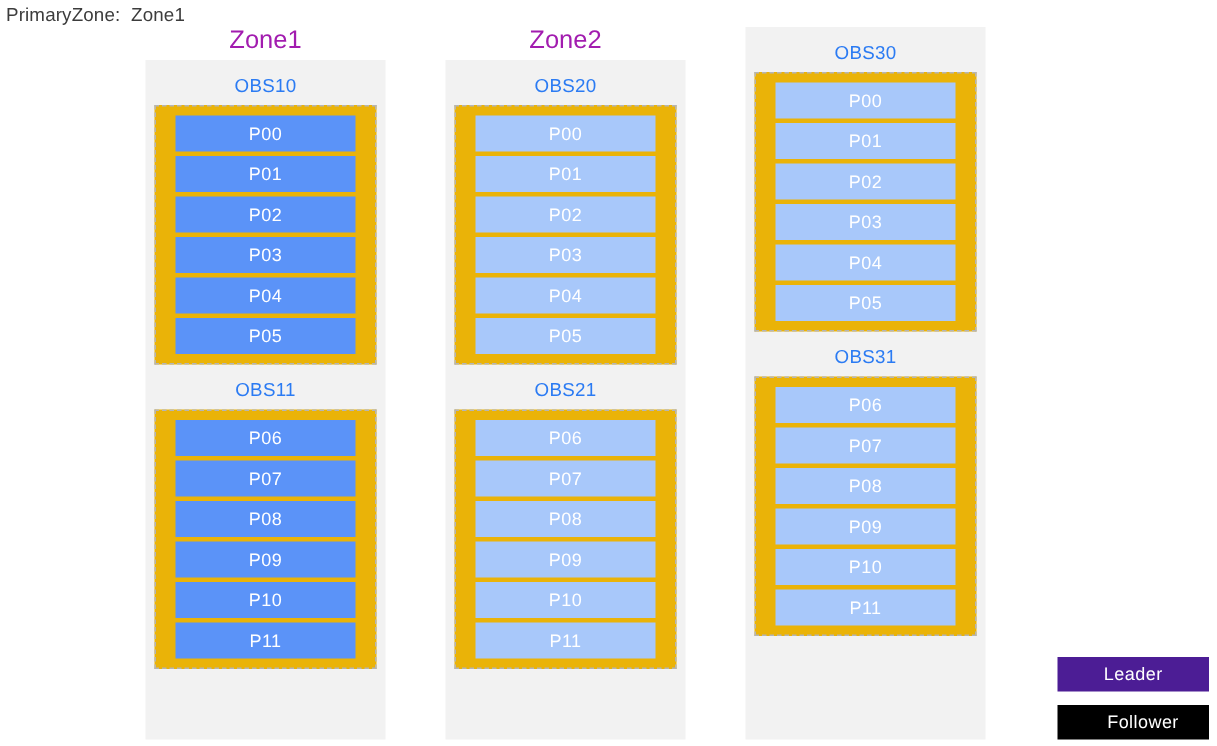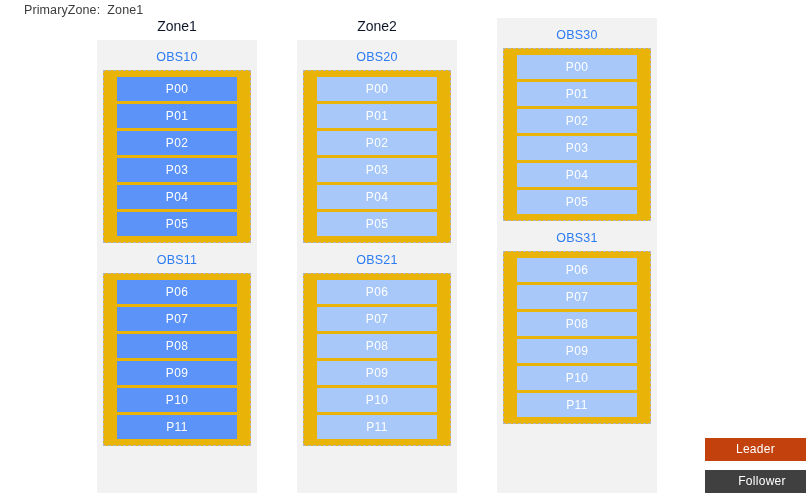--- a/index.html
+++ b/index.html
@@ -12,21 +12,21 @@
     height: 497px;
     position: relative;
     font-family: "Liberation Sans", sans-serif;
     color: #333333;
     overflow: hidden;
   }
 
   
   #primary-zone-header {
     position: absolute;
-    left: 24px;
+    left: 4px;
     top: 3px;
     font-size: 12.5px;
     color: #3c3c3c;
     white-space: pre;
     letter-spacing: 0.1px;
   }
 
   
   #zones {
     position: absolute;
@@ -40,22 +40,22 @@
     gap: 40px;
   }
   .zone-col {
     width: 160px;
     display: flex;
     flex-direction: column;
     align-items: stretch;
   }
   .zone-title {
     text-align: center;
-    font-size: 14px;
-    color: #0f172a;
+    font-size: 17px;
+    color: #a21caf;
     height: 17px;
     line-height: 17px;
     margin-bottom: 5px;
   }
   .zone-panel {
     background: #f2f2f2;
     flex: 1 1 auto;
     padding: 0;
     display: flex;
     flex-direction: column;
@@ -114,22 +114,22 @@
     gap: 9px;
   }
   .legend-item {
     height: 23px;
     line-height: 23px;
     text-align: center;
     font-size: 12px;
     color: #ffffff;
     letter-spacing: 0.3px;
   }
-  .legend-item.leader   { background: #c2410c; }
-  .legend-item.follower { background: #404040; padding-left: 13px; }
+  .legend-item.leader   { background: #4c1d95; }
+  .legend-item.follower { background: #000000; padding-left: 13px; }
 </style>
 </head>
 <body>
 
 <div id="primary-zone-header">PrimaryZone:  Zone1</div>
 
 <div id="zones">
     <div class="zone-col">
       <div class="zone-title">Zone1</div>
       <div class="zone-panel">

